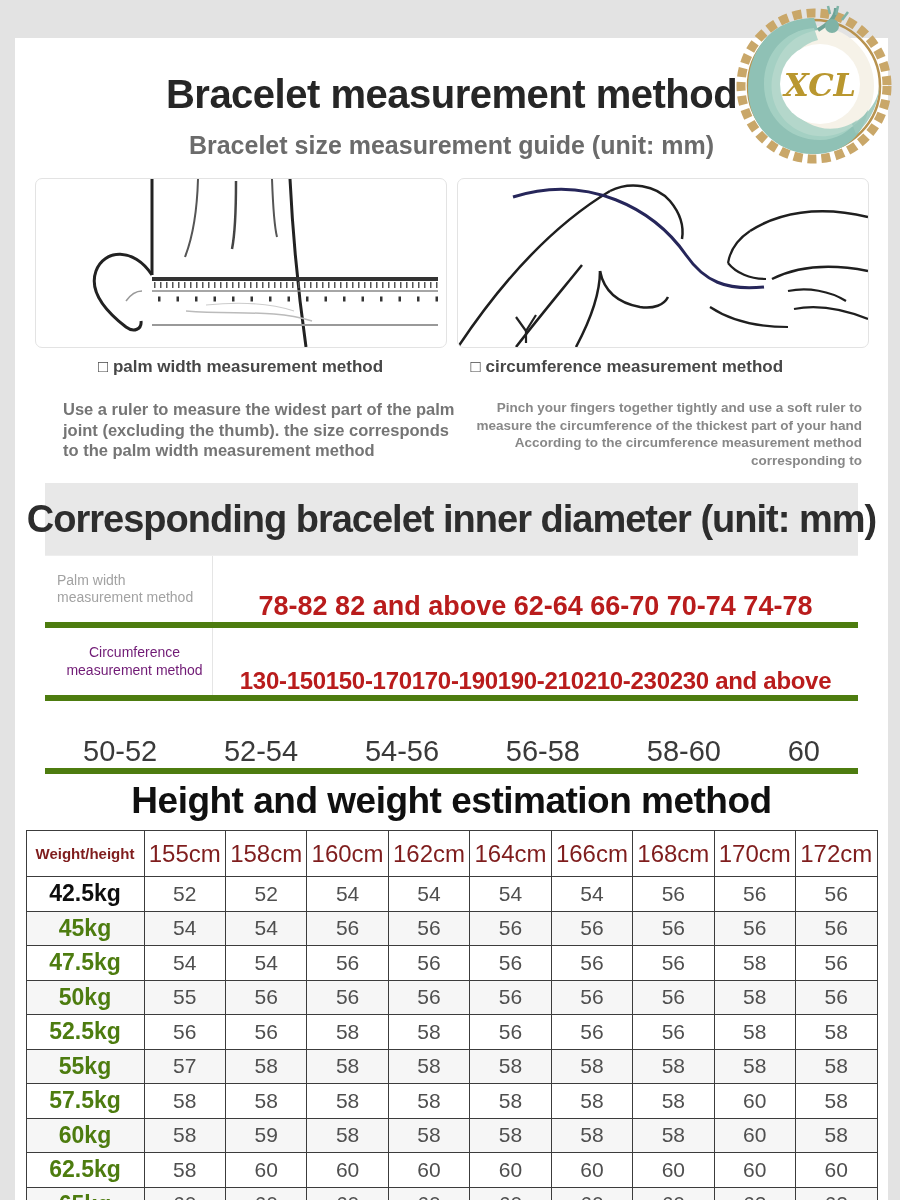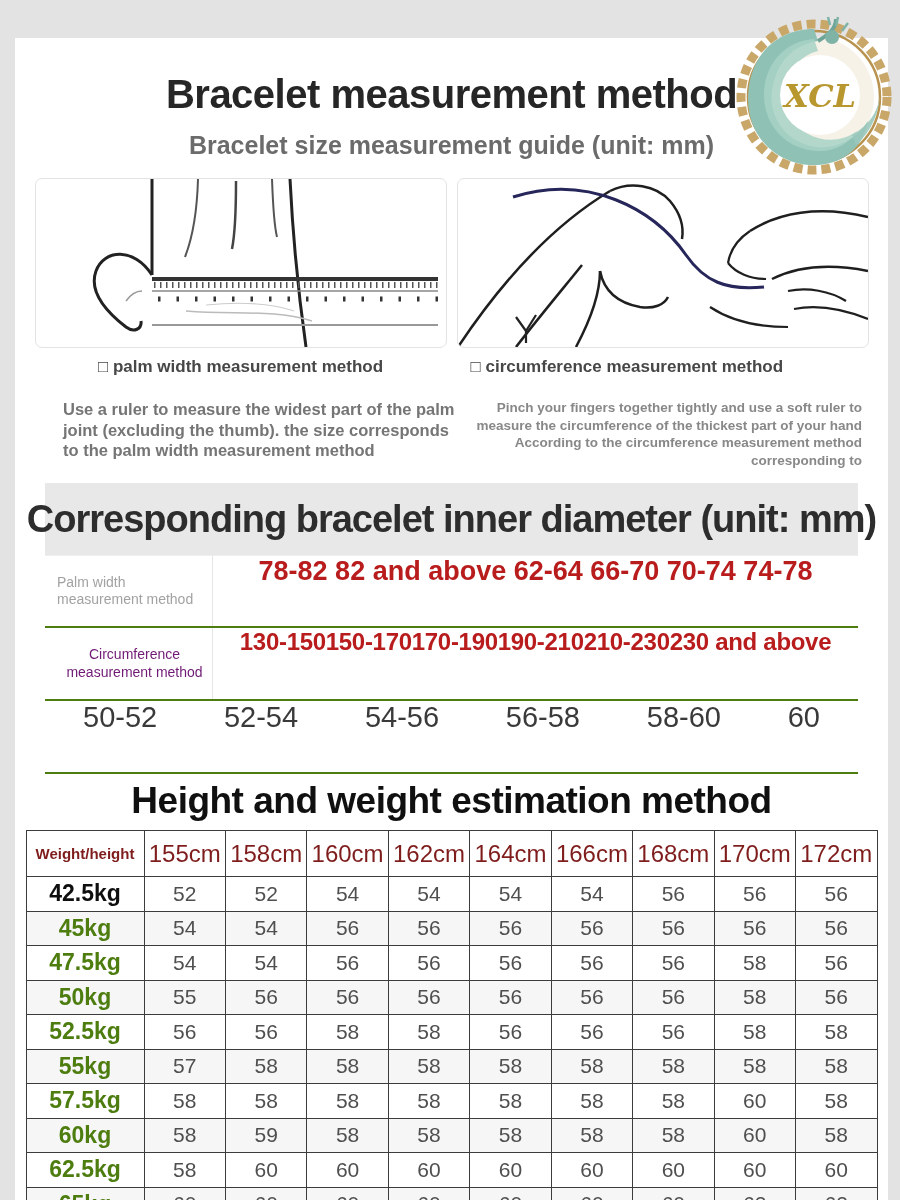--- a/index.html
+++ b/index.html
@@ -9,21 +9,21 @@
   .card { position:absolute; left:15px; top:38px; width:873px; height:1162px;
           background:#ffffff; overflow:hidden; }
 
   
   .title { margin-top:34px; text-align:center; font-size:40px; font-weight:800;
            color:#262626; letter-spacing:-0.5px; }
   .subtitle { margin-top:14px; text-align:center; font-size:25px; font-weight:700;
               color:#6b6b6b; }
 
   
-  .logo { position:absolute; top:15px; right:6px; width:162px; height:165px; z-index:5; }
+  .logo { position:absolute; top:4px; right:6px; width:162px; height:165px; z-index:5; }
 
   
   .panels { display:flex; justify-content:center; gap:10px; margin-top:18px; }
   .panel-wrap { width:412px; }
   .panel { height:170px; background:#fff; border:1px solid #e3e3e3; border-radius:7px;
            overflow:hidden; }
   .panel svg { display:block; }
   .caption { margin-top:9px; font-size:17px; font-weight:700; color:#474747; }
   .caption.center { text-align:center; }
   .caption.left { text-align:left; padding-left:14px; }
@@ -35,22 +35,22 @@
                color:#757575; white-space:pre-line; }
   .desc-right { width:398px; font-size:13.5px; line-height:1.3; font-weight:700;
                 color:#888888; text-align:right; white-space:pre-line; }
 
   
   .band { margin:14px 30px 0 30px; background:#e8e8e8; height:72px;
           display:flex; align-items:center; justify-content:center; }
   .band-title { font-size:38px; font-weight:800; color:#2d2d2d; letter-spacing:-1px;
                 white-space:nowrap; }
   .dia-table { margin:0 30px; }
-  .dia-row { display:flex; align-items:flex-start; height:73px;
-             border-bottom:2px solid #4d7c0f; }
+  .dia-row { display:flex; align-items:flex-end; height:73px;
+             border-bottom:6px solid #4d7c0f; }
   .dia-row:first-child { border-top:1px solid #eeeeee; }
   .dia-label { width:168px; padding-left:12px; border-right:1px solid #e5e5e5;
                align-self:stretch; display:flex; align-items:center;
                font-size:14px; line-height:1.25; white-space:pre-line; }
   .dia-label.l1 { color:#a2a2a2; font-weight:400; }
   .dia-label.l2 { color:#701a75; font-weight:400; justify-content:center; text-align:center; }
   .dia-label.l3 { color:#3f3f3f; font-weight:700; font-size:15px; }
   .dia-value { flex:1; text-align:center; font-weight:800; color:#b91c1c; white-space:nowrap; }
   .dia-value.v1 { font-size:27px; }
   .dia-value.v2 { font-size:24px; letter-spacing:-0.3px; }

